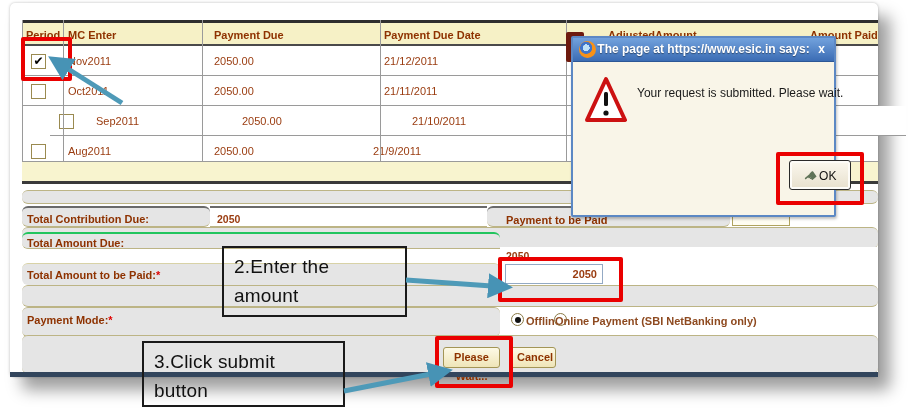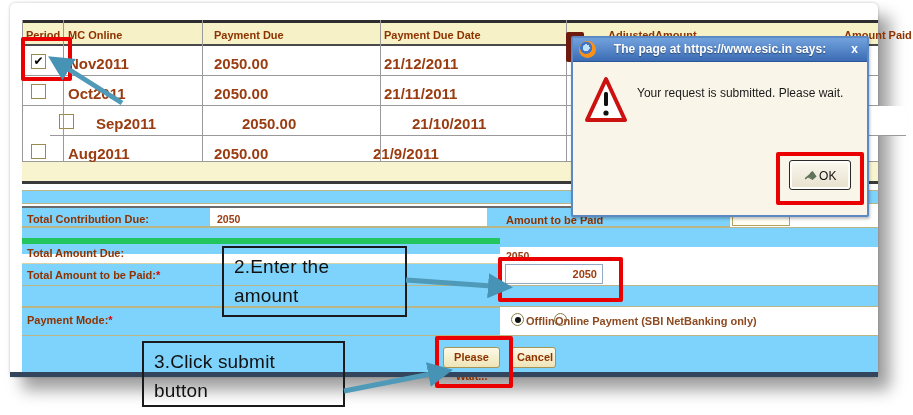--- a/index.html
+++ b/index.html
@@ -1,31 +1,31 @@
 <!DOCTYPE html>
 <html><head>
 <meta charset="utf-8">
 <style>
   html,body{margin:0;padding:0;background:#fff;font-family:"Liberation Sans",sans-serif;}
   #page{position:relative;width:913px;height:415px;background:#fff;overflow:hidden;}
   .abs{position:absolute;}
   #sheet{left:10px;top:3px;width:868px;height:374px;background:#fff;border-radius:5px;
          box-shadow:0 0 3px rgba(0,0,0,.25), 12px 13px 16px rgba(0,0,0,.38);}
-  .yellow{background:#7dd3fc;}
+  .yellow{background:#e5e5e5;border-radius:6px;}
   .olive-b{border-top:1px solid #bcb485;border-bottom:1px solid #bcb485;}
   .lbl{font-size:11px;font-weight:bold;color:#8e3200;}
   .val{font-size:10.5px;font-weight:bold;color:#9a3c10;}
   .req{color:#e00000;}
   
   #thead{left:22px;top:20px;width:856px;height:26px;background:#f6f1c6;
          border-top:3px solid #2e2e2e;border-bottom:2px solid #4a4a4a;box-sizing:border-box;}
   .hcell{position:absolute;top:6px;font-size:11px;font-weight:bold;color:#8e3200;white-space:nowrap;}
   .vline{position:absolute;width:1px;background:#9a9a9a;}
   .trow{position:absolute;left:22px;width:856px;background:#fff;border-bottom:1px solid #9a9a9a;box-sizing:border-box;}
-  .cell{position:absolute;top:9px;font-size:15px;font-weight:bold;color:#9a3c10;white-space:nowrap;}
+  .cell{position:absolute;top:9px;font-size:11px;font-weight:normal;color:#9a3c10;white-space:nowrap;}
   .cbox{position:absolute;left:9px;top:8px;width:13px;height:13px;background:#fff;border:1px solid #9a8a50;font-size:12px;line-height:12px;text-align:center;color:#000;}
   #tfoot{left:22px;top:162px;width:856px;height:22px;background:#f8f4cf;border-bottom:3px solid #3a3a3a;box-sizing:border-box;}
   #band1{left:22px;top:190px;width:856px;height:12px;}
   
   .white-cell{background:#fff;}
   
   #amt-input{left:505px;top:264px;width:98px;height:20px;background:#fff;border:1px solid #93a9c4;box-sizing:border-box;
              font-size:11px;font-weight:bold;color:#9a3c10;text-align:right;padding:0 5px;font-family:"Liberation Sans",sans-serif;}
   #mini-input{left:732px;top:211px;width:58px;height:15px;background:#fffdf2;border:1px solid #b0a35f;box-sizing:border-box;}
   
@@ -34,21 +34,21 @@
   .rlabel{position:absolute;font-size:11px;font-weight:bold;color:#8e4a20;white-space:nowrap;}
   
   .btn{position:absolute;height:21px;background:linear-gradient(#fdf9e6,#efe5b8);border:1px solid #a39556;border-radius:3px;
        font-size:11px;font-weight:bold;color:#8e3200;text-align:center;line-height:19px;box-sizing:border-box;padding:0 6px;
        font-family:"Liberation Sans",sans-serif;}
   
   .redbox{position:absolute;border:4px solid #ea0000;border-radius:2px;background:transparent;pointer-events:none;}
   
   #red-frag{left:566px;top:32px;width:18px;height:30px;background:#6e1a0e;border-radius:2px;}
   
-  #dialog{left:571px;top:36px;width:298px;height:181px;background:#f9f5e8;border:2px solid #5c88c4;border-radius:2px;
+  #dialog{left:571px;top:36px;width:265px;height:181px;background:#f9f5e8;border:2px solid #5c88c4;border-radius:2px;
           box-sizing:border-box;box-shadow:1px 2px 3px rgba(0,0,0,.25);}
   #dlg-title{position:absolute;left:0;top:0;width:100%;height:24px;
              background:linear-gradient(#72a2dd,#3b6cb4);border-bottom:1px solid #2c5796;box-sizing:border-box;}
   #dlg-title-text{position:absolute;left:0;top:4px;width:100%;text-align:center;font-size:12px;font-weight:bold;color:#fff;
                   text-shadow:0 1px 1px rgba(0,0,0,.4);}
   #ff-icon{position:absolute;left:6px;top:3px;width:17px;height:17px;border-radius:50%;
            background:radial-gradient(circle at 42% 40%, #bfe2f7 0 24%, #3f74c9 25% 40%, #f79118 45% 78%, #b85a08 100%);}
   #dlg-close{position:absolute;right:9px;top:4px;font-size:12px;font-weight:bold;color:#fff;cursor:default;}
   #dlg-msg{position:absolute;left:64px;top:48px;font-size:12px;color:#1a1a1a;white-space:nowrap;}
   #warn-icon{position:absolute;left:12px;top:38px;}
@@ -64,25 +64,25 @@
   #arrows{left:0;top:0;width:913px;height:415px;pointer-events:none;}
 </style>
 </head>
 <body>
 
 <div id="page">
   <div id="sheet" class="abs"></div>
 
   <div id="thead" class="abs">
     <span class="hcell" style="left:4px;text-decoration:underline;">Period</span>
-    <span class="hcell" style="left:46px;">MC Online</span>
+    <span class="hcell" style="left:46px;">MC Enter</span>
     <span class="hcell" style="left:192px;">Payment Due</span>
     <span class="hcell" style="left:362px;">Payment Due Date</span>
     <span class="hcell" style="left:586px;">AdjustedAmount</span>
-    <span class="hcell" style="left:788px;margin-left:34px;">Amount Paid</span>
+    <span class="hcell" style="left:788px;">Amount Paid</span>
   </div>
 
   <div id="tbody">
       <div class="trow" style="top: 46px; height: 30px;">
         <span class="cbox">✔</span>
         <span class="cell" style="left: 46px;">Nov2011</span>
         <span class="cell" style="left: 192px;">2050.00</span>
         <span class="cell" style="left: 362px;">21/12/2011</span>
       </div>
       <div class="trow" style="top: 76px; height: 30px;">
@@ -114,27 +114,27 @@
   <div id="tfoot" class="abs"></div>
   <div id="band1" class="abs yellow olive-b"></div>
 
   <div class="abs yellow olive-b" style="left:22px;top:206px;width:188px;height:21px;border-top:2px solid #6a6a6a;box-sizing:border-box;">
     <span class="lbl" style="position:absolute;left:5px;top:5px;">Total Contribution Due:</span>
   </div>
   <div class="abs white-cell" style="left:210px;top:206px;width:277px;height:21px;border-top:2px solid #6a6a6a;border-bottom:1px solid #bcb485;box-sizing:border-box;">
     <span class="val" style="position:absolute;left:7px;top:5px;">2050</span>
   </div>
   <div class="abs yellow olive-b" style="left:487px;top:206px;width:243px;height:21px;border-top:2px solid #6a6a6a;box-sizing:border-box;">
-    <span class="lbl" style="position:absolute;left:19px;top:6px;">Amount to be Paid</span>
+    <span class="lbl" style="position:absolute;left:19px;top:6px;">Payment to be Paid</span>
   </div>
   <div id="mini-input" class="abs"></div>
 
   <div class="abs yellow olive-b" style="left:22px;top:227px;width:856px;height:20px;"></div>
 
-  <div class="abs yellow" style="left:22px;top:238px;width:478px;height:16px;border-top:6px solid #22c55e;box-sizing:border-box;">
+  <div class="abs yellow" style="left:22px;top:232px;width:478px;height:16px;border-top:2px solid #22c55e;box-sizing:border-box;">
     <span class="lbl" style="position:absolute;left:5px;top:3px;">Total Amount Due:</span>
   </div>
   <div class="abs white-cell" style="left:500px;top:247px;width:378px;height:16px;">
     <span class="val" style="position:absolute;left:6px;top:3px;">2050</span>
   </div>
   <div class="abs yellow" style="left:22px;top:263px;width:478px;height:22px;border-top:1px solid #d8d2a6;box-sizing:border-box;">
     <span class="lbl" style="position:absolute;left:5px;top:5px;"><span>Total Amount to be Paid:</span><span class="req">*</span></span>
   </div>
   <div class="abs white-cell" style="left:500px;top:263px;width:378px;height:22px;"></div>
   <input id="amt-input" class="abs" type="text" value="2050" style="">

